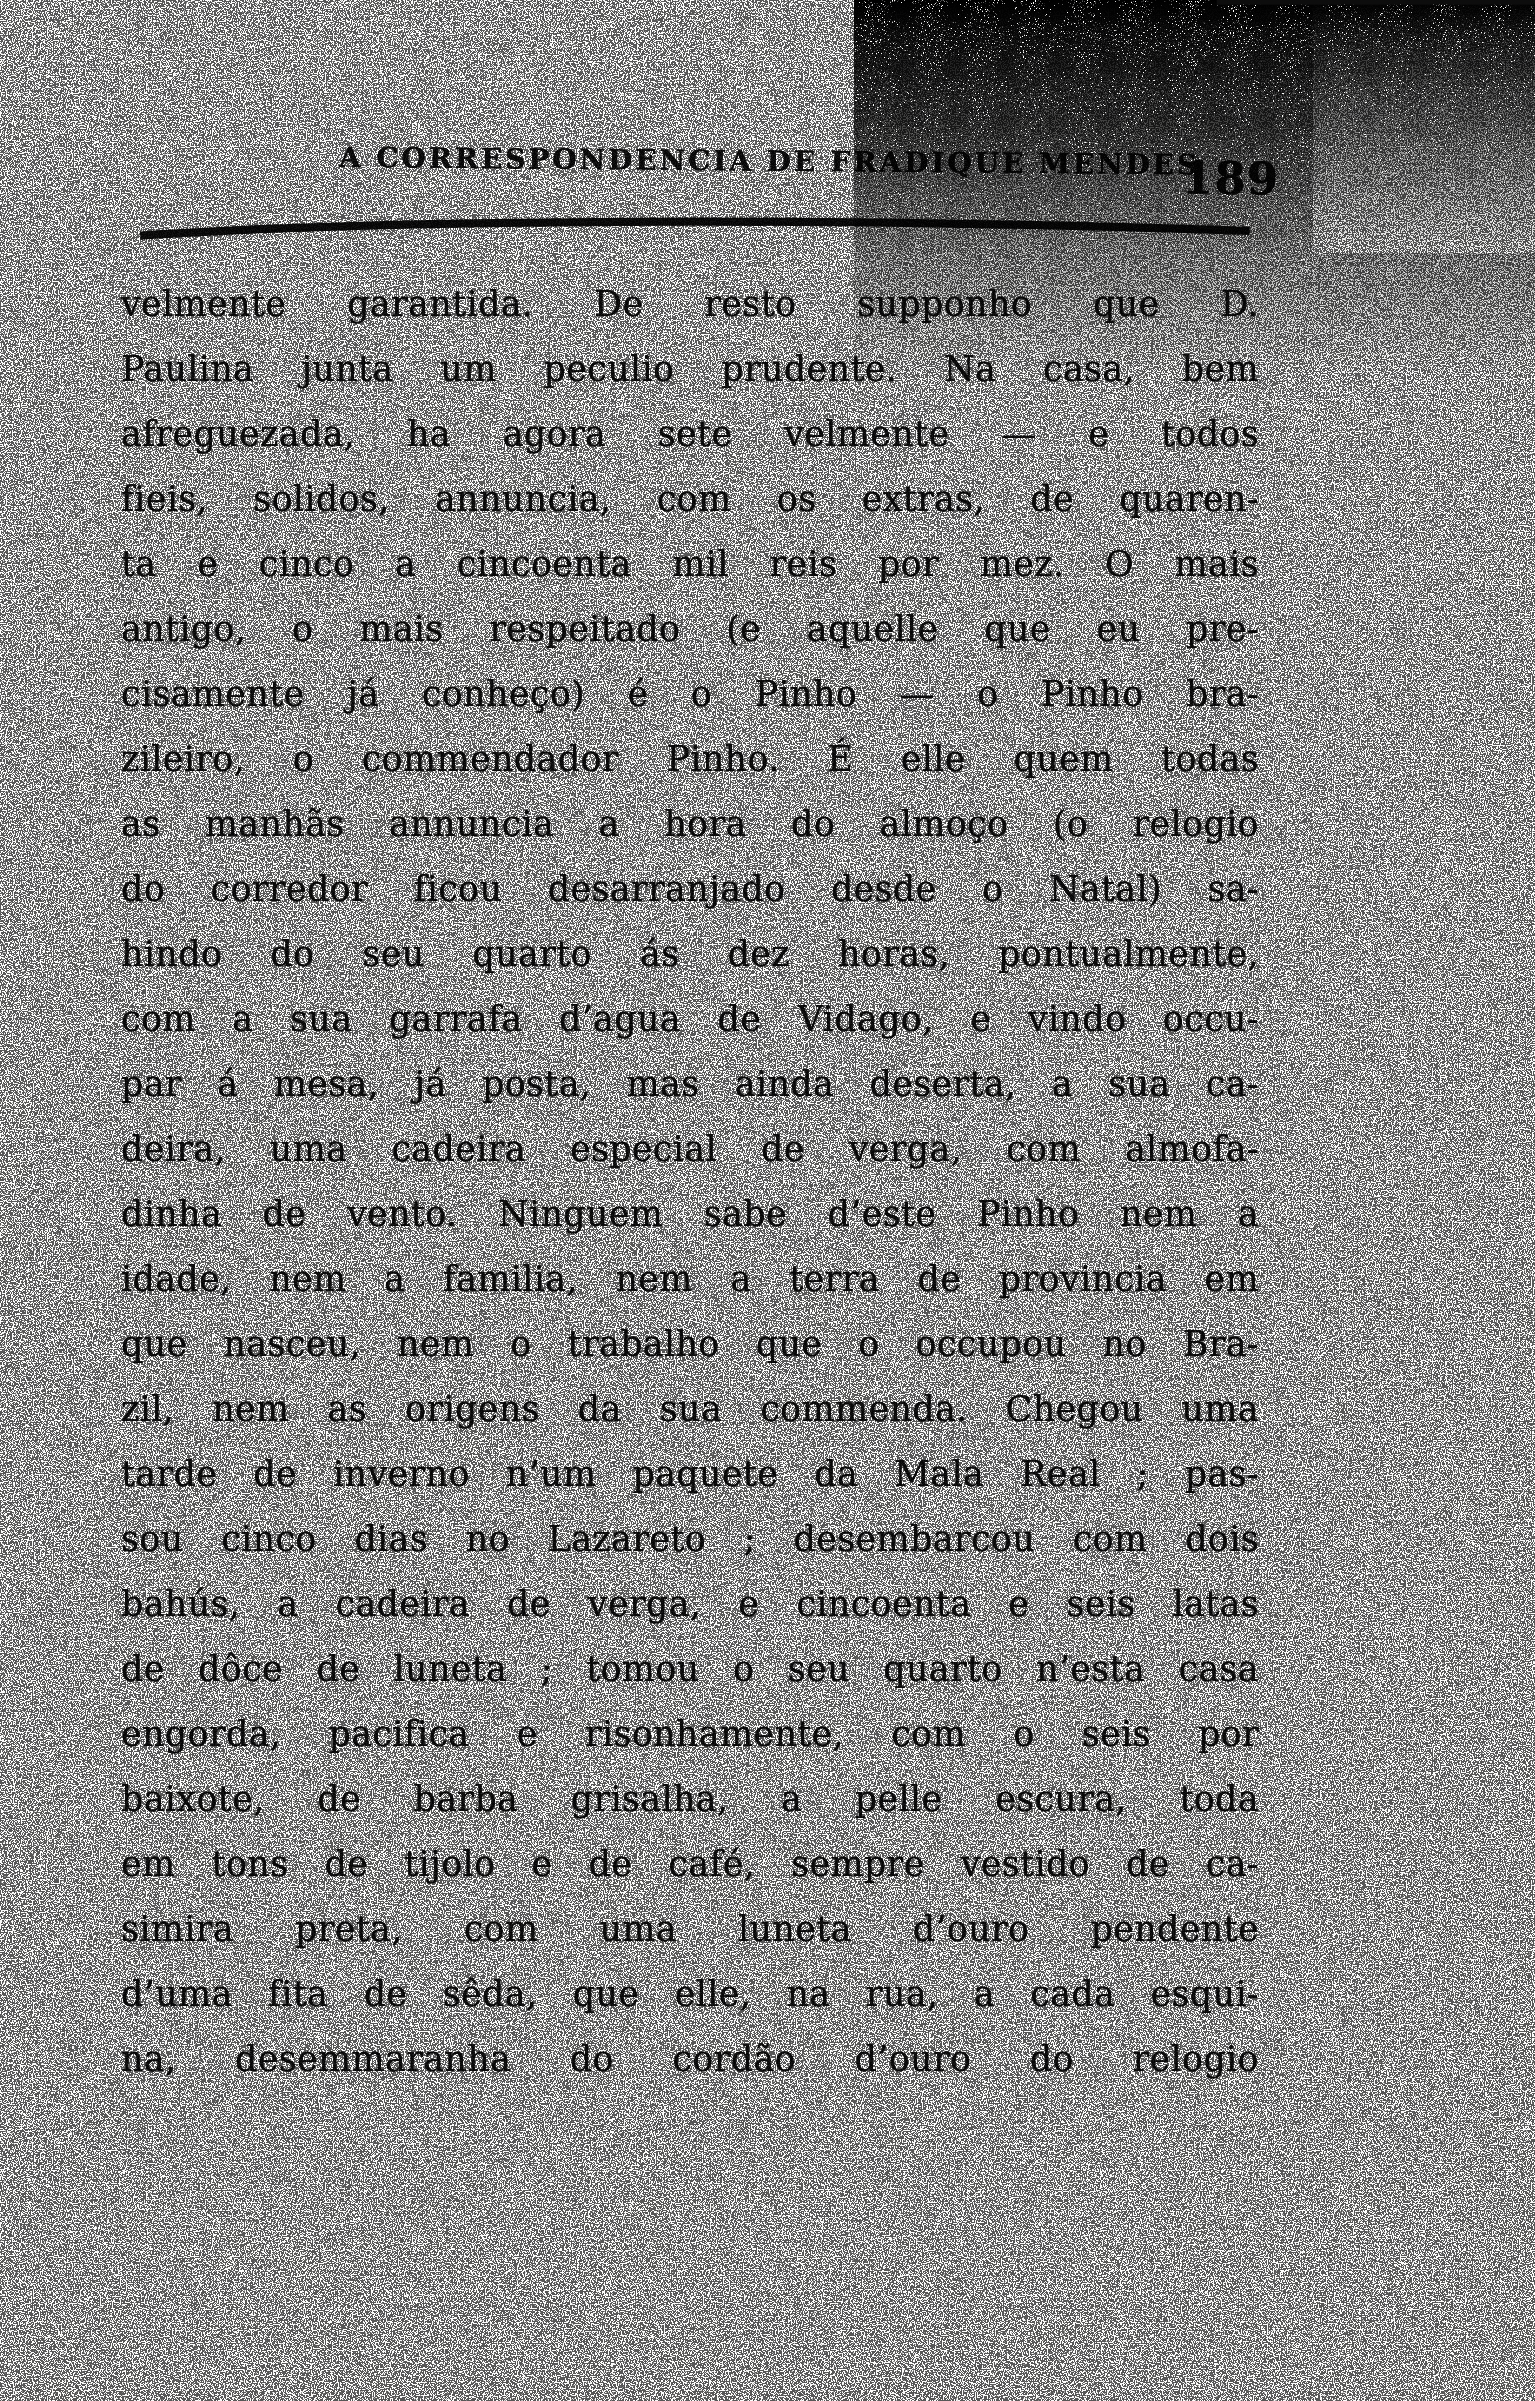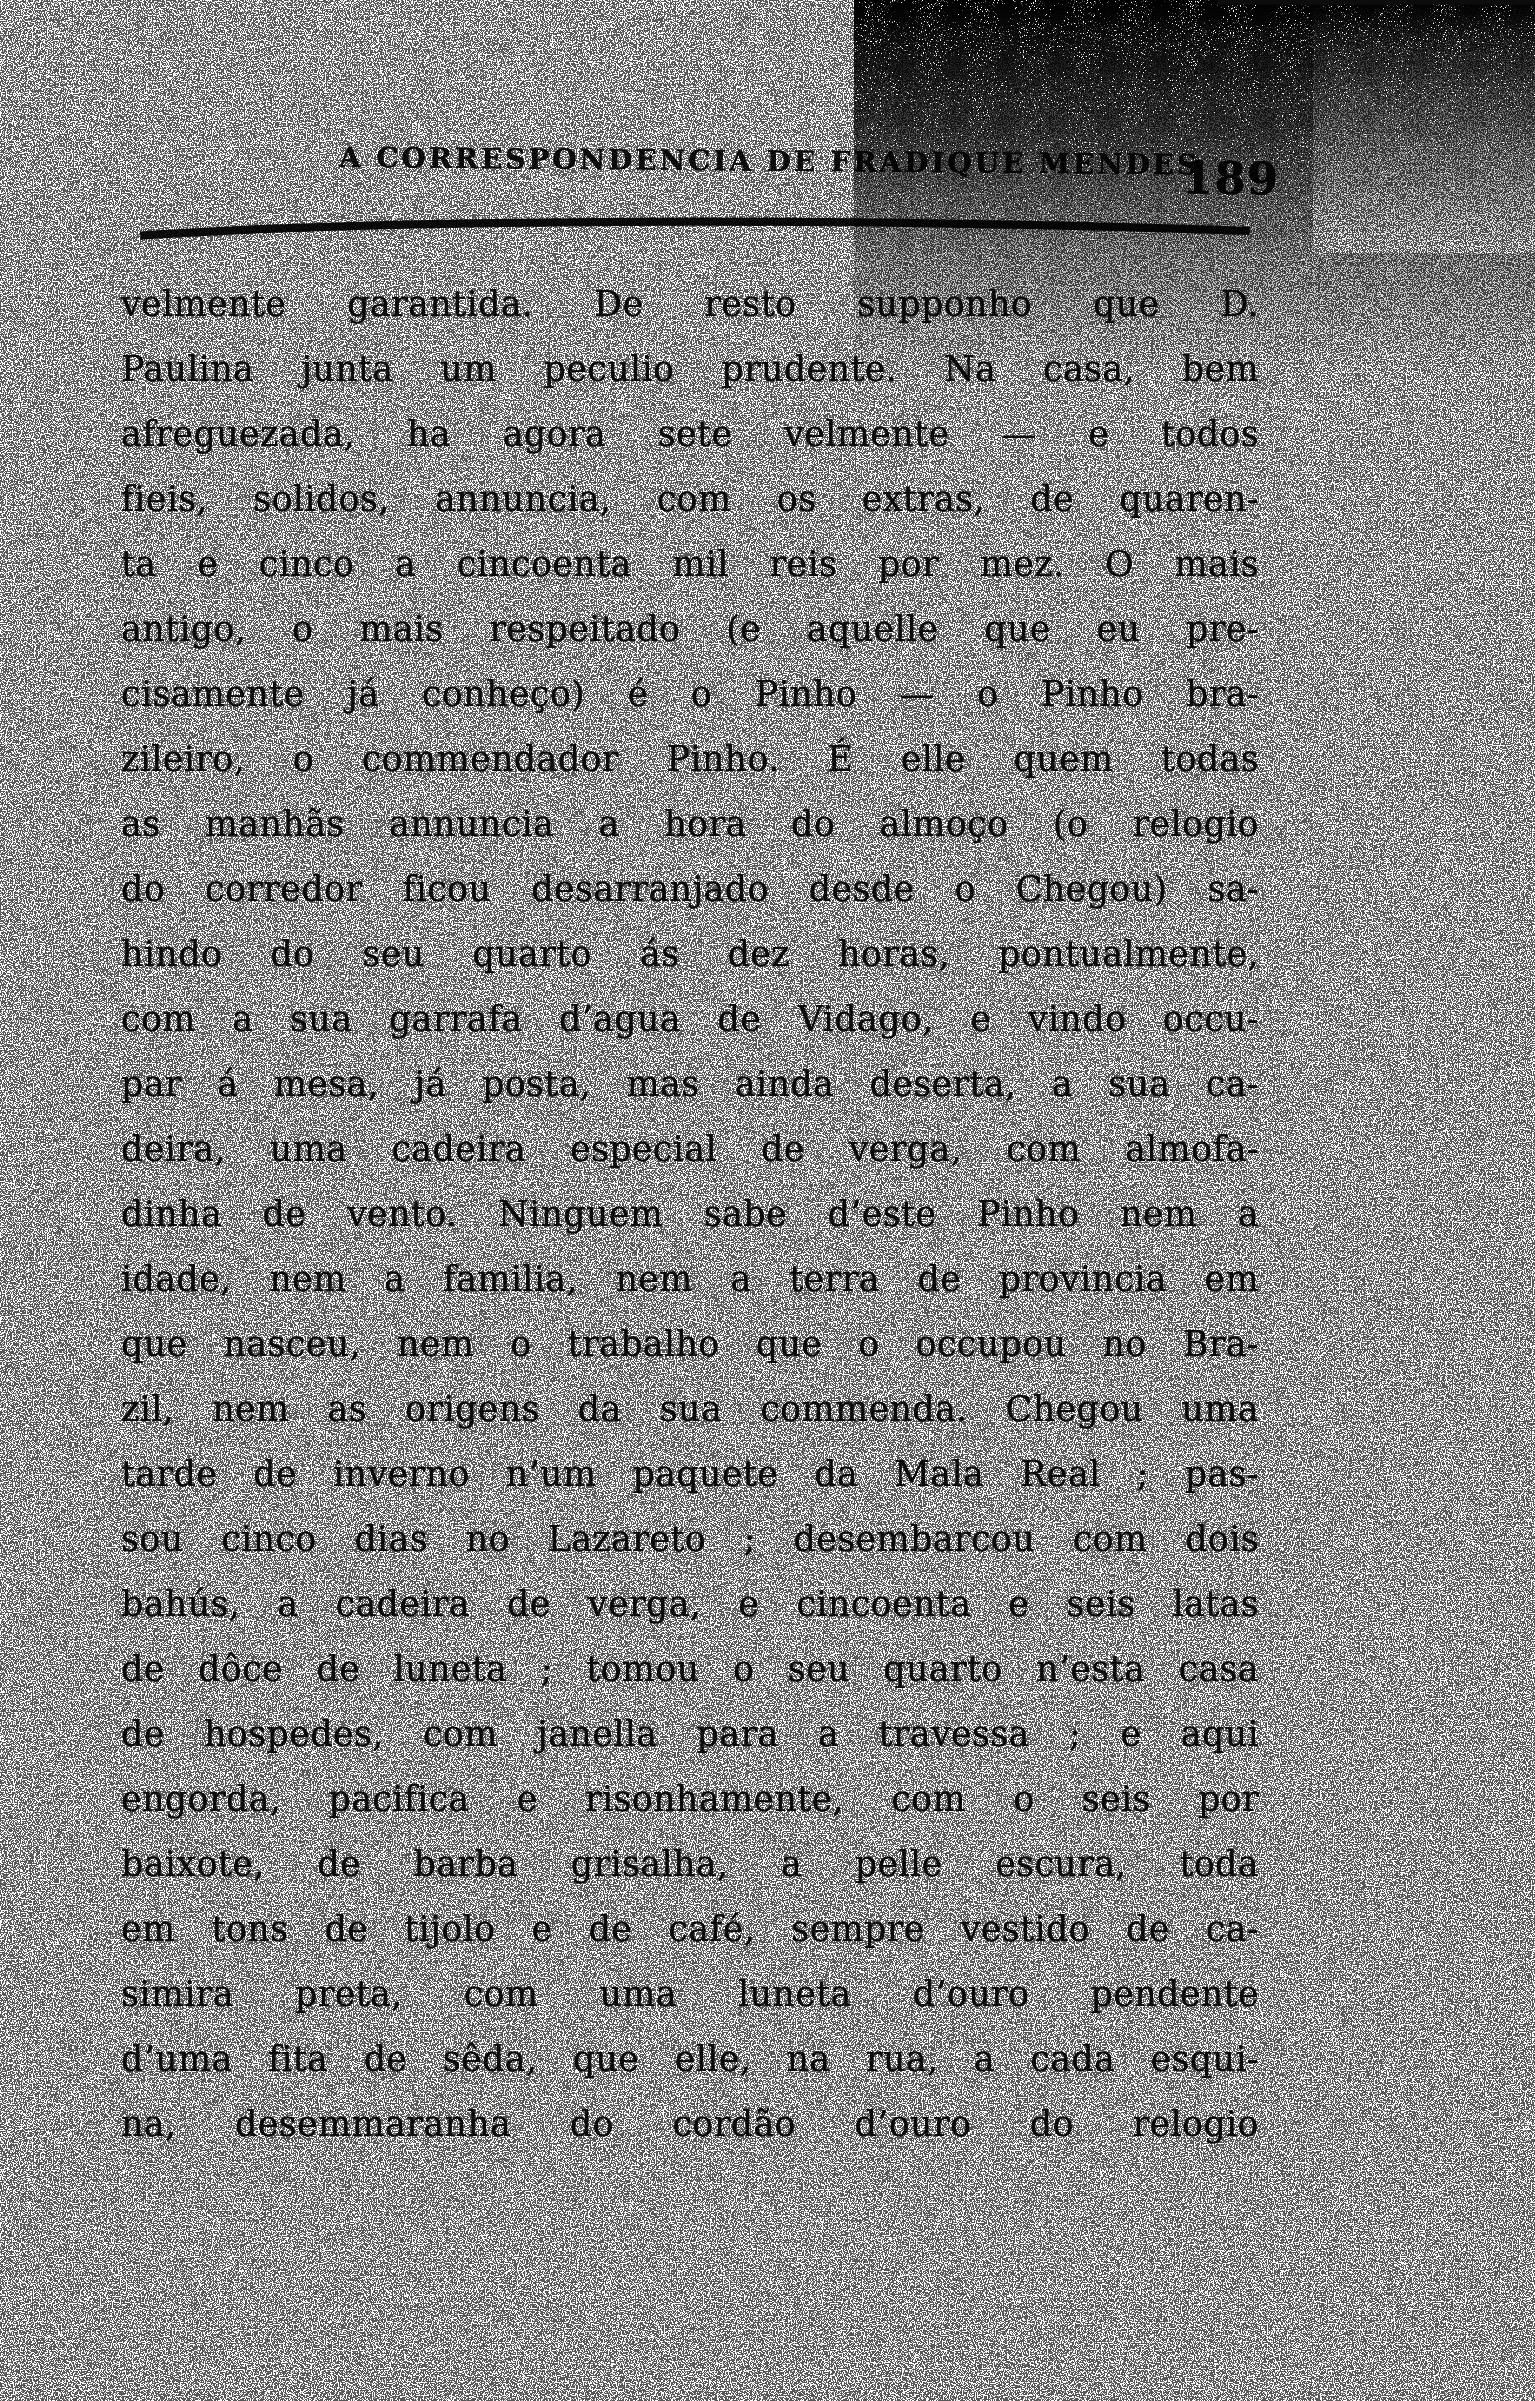--- a/index.html
+++ b/index.html
@@ -89,34 +89,33 @@
   <div class="text-block">
       <div class="line">velmente garantida. De resto supponho que D.</div>
       <div class="line">Paulina junta um peculio prudente. Na casa, bem</div>
       <div class="line">afreguezada, ha agora sete velmente — e todos</div>
       <div class="line">fieis, solidos, annuncia, com os extras, de quaren-</div>
       <div class="line">ta e cinco a cincoenta mil reis por mez. O mais</div>
       <div class="line">antigo, o mais respeitado (e aquelle que eu pre-</div>
       <div class="line">cisamente já conheço) é o Pinho — o Pinho bra-</div>
       <div class="line">zileiro, o commendador Pinho. É elle quem todas</div>
       <div class="line">as manhãs annuncia a hora do almoço (o relogio</div>
-      <div class="line">do corredor ficou desarranjado desde o Chegou) sa-</div>
+      <div class="line">do corredor ficou desarranjado desde o Natal) sa-</div>
       <div class="line">hindo do seu quarto ás dez horas, pontualmente,</div>
       <div class="line">com a sua garrafa d’agua de Vidago, e vindo occu-</div>
       <div class="line">par á mesa, já posta, mas ainda deserta, a sua ca-</div>
       <div class="line">deira, uma cadeira especial de verga, com almofa-</div>
       <div class="line">dinha de vento. Ninguem sabe d’este Pinho nem a</div>
       <div class="line">idade, nem a familia, nem a terra de provincia em</div>
       <div class="line">que nasceu, nem o trabalho que o occupou no Bra-</div>
       <div class="line">zil, nem as origens da sua commenda. Chegou uma</div>
       <div class="line">tarde de inverno n’um paquete da Mala Real ; pas-</div>
       <div class="line">sou cinco dias no Lazareto ; desembarcou com dois</div>
       <div class="line">bahús, a cadeira de verga, e cincoenta e seis latas</div>
       <div class="line">de dôce de luneta ; tomou o seu quarto n’esta casa</div>
-      <div class="line">de hospedes, com janella para a travessa ; e aqui</div>
       <div class="line">engorda, pacifica e risonhamente, com o seis por</div>
       <div class="line">baixote, de barba grisalha, a pelle escura, toda</div>
       <div class="line">em tons de tijolo e de café, sempre vestido de ca-</div>
       <div class="line">simira preta, com uma luneta d’ouro pendente</div>
       <div class="line">d’uma fita de sêda, que elle, na rua, a cada esqui-</div>
       <div class="line">na, desemmaranha do cordão d’ouro do relogio</div>
     </div>
 
   <svg class="noise-svg" width="1536" height="2401" viewBox="0 0 2608 4078">
     <defs>

